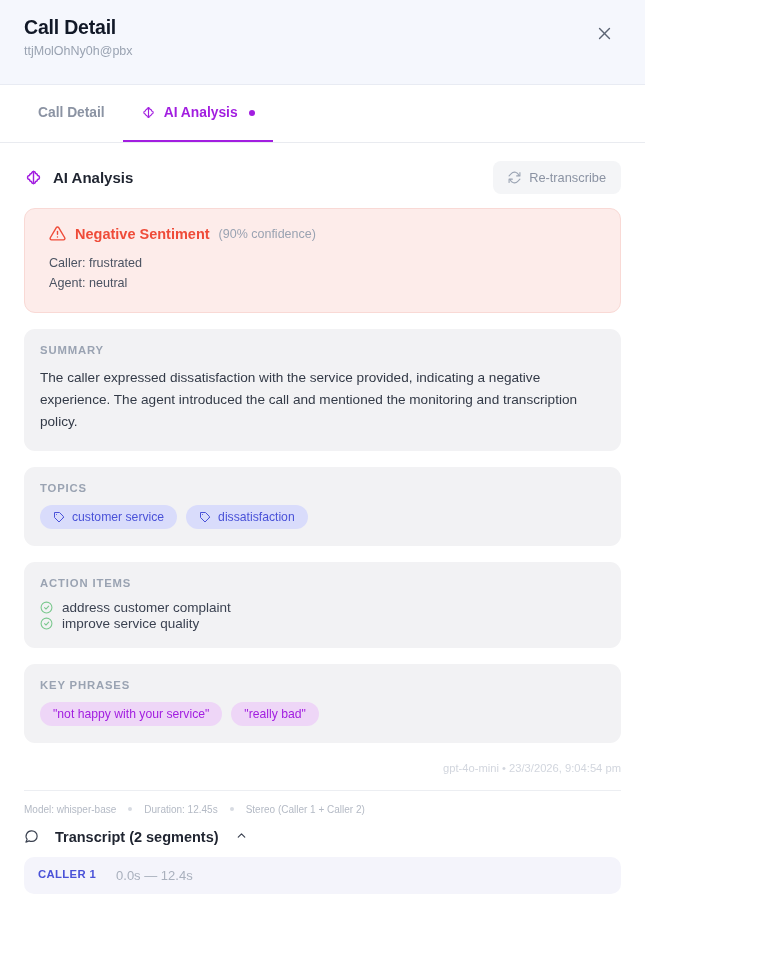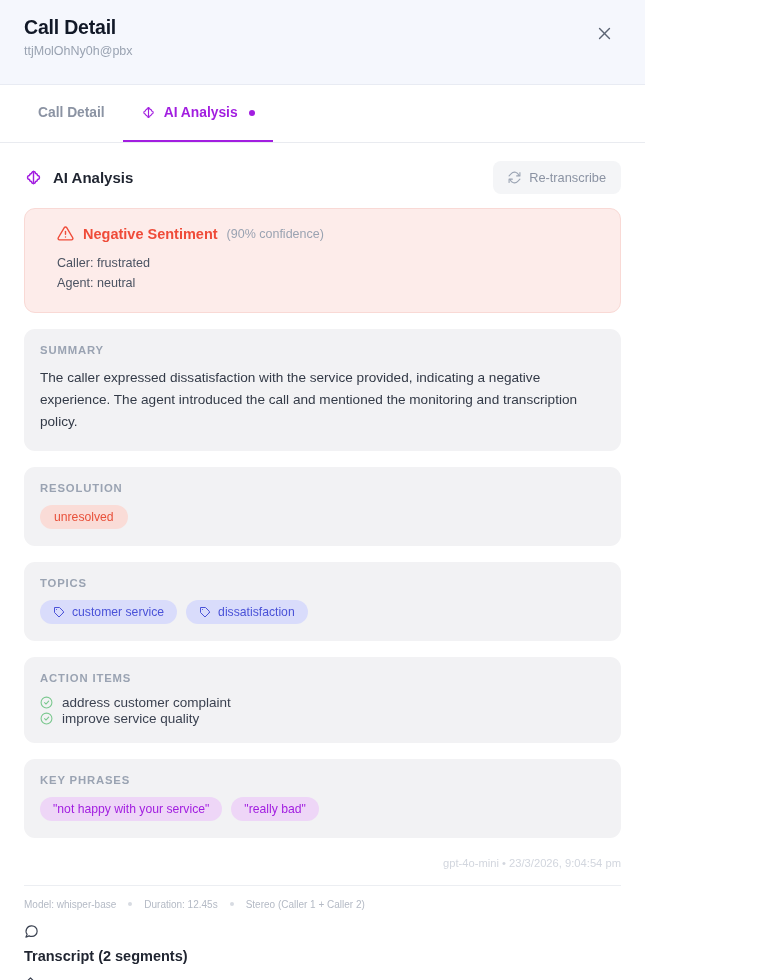--- a/index.html
+++ b/index.html
@@ -63,21 +63,21 @@
   .section-head-title { font-size: 15px; font-weight: 700; color: #1f2430; }
   .retranscribe {
     display:flex; align-items:center; gap: 8px;
     background: #f4f5f7; border: none; border-radius: 8px;
     padding: 9px 15px; font-size: 12.8px; color: #8b93a3;
     font-family: "Liberation Sans", sans-serif; cursor: pointer;
   }
 
   .sentiment-card {
     background: #fdecea; border: 1px solid #f9d9d5;
-    border-radius: 11px; padding: 16px 18px 18px 32px;
+    border-radius: 11px; padding: 16px 18px 18px 24px;
     margin-bottom: 16px;
   }
   .sentiment-row { display:flex; align-items:center; gap: 9px; margin-bottom: 11px; }
   .sentiment-label { font-size: 14.5px; font-weight: 700; color: #ef4b39; }
   .sentiment-conf { font-size: 12.5px; color: #9aa3b2; }
   .sentiment-line { font-size: 12.6px; color: #4b5362; line-height: 1.62; }
 
   .panel {
     background: #f2f2f4; border-radius: 11px;
     padding: 15px 16px 17px 16px; margin-bottom: 16px;
@@ -108,22 +108,22 @@
 
   .meta-line {
     display:flex; align-items:center; gap: 12px;
     border-top: 1px solid #eceef2;
     padding: 13px 0 10px 0;
     font-size: 10px; color: #b4bac5;
   }
   .meta-sep { width: 4px; height: 4px; border-radius:50%; background:#d7dbe2; display:inline-block; }
 
   .transcript-head {
-    display:flex; align-items:flex-start; gap: 9px;
-    padding: 4px 0 12px 0; cursor: pointer; flex-direction: column;
+    display:flex; align-items:flex-start; gap: 16px;
+    padding: 4px 0 12px 0; cursor: pointer;
   }
   .transcript-title { font-size: 14.5px; font-weight: 700; color: #1f2430; }
 
   .segment {
     background: #f4f4fb; border-radius: 10px;
     padding: 11px 14px; display:flex; align-items:flex-start; gap: 20px;
     margin-bottom: 12px;
   }
   .seg-speaker { font-size: 11.3px; font-weight: 700; color: #4a52d8; letter-spacing: 0.35px; }
   .seg-time { font-size: 13px; color: #a9b0bd; }
@@ -207,26 +207,20 @@
       </div>
       <div class="sentiment-line">Caller: frustrated</div>
       <div class="sentiment-line">Agent: neutral</div>
     </div>
 
     <div class="panel">
       <div class="panel-label">SUMMARY</div>
       <div class="panel-text">The caller expressed dissatisfaction with the service provided, indicating a negative experience. The agent introduced the call and mentioned the monitoring and transcription policy.</div>
     </div>
 
-    <div class="panel">
-      <div class="panel-label">RESOLUTION</div>
-      <div class="pill-row">
-        <span class="pill pill-red">unresolved</span>
-      </div>
-    </div>
 
     <div class="panel">
       <div class="panel-label">TOPICS</div>
       <div class="pill-row">
         <span class="pill pill-blue">
           <span>
             <svg width="12" height="12" viewBox="0 0 24 24" fill="none" stroke="#4a52d8" stroke-width="2" stroke-linecap="round" stroke-linejoin="round">
               <path d="M20.6 13.4 12 22l-9-9V3h10l7.6 7.6a2 2 0 0 1 0 2.8z"></path>
                 <line x1="7" y1="7" x2="7.01" y2="7"></line>
             </svg>

